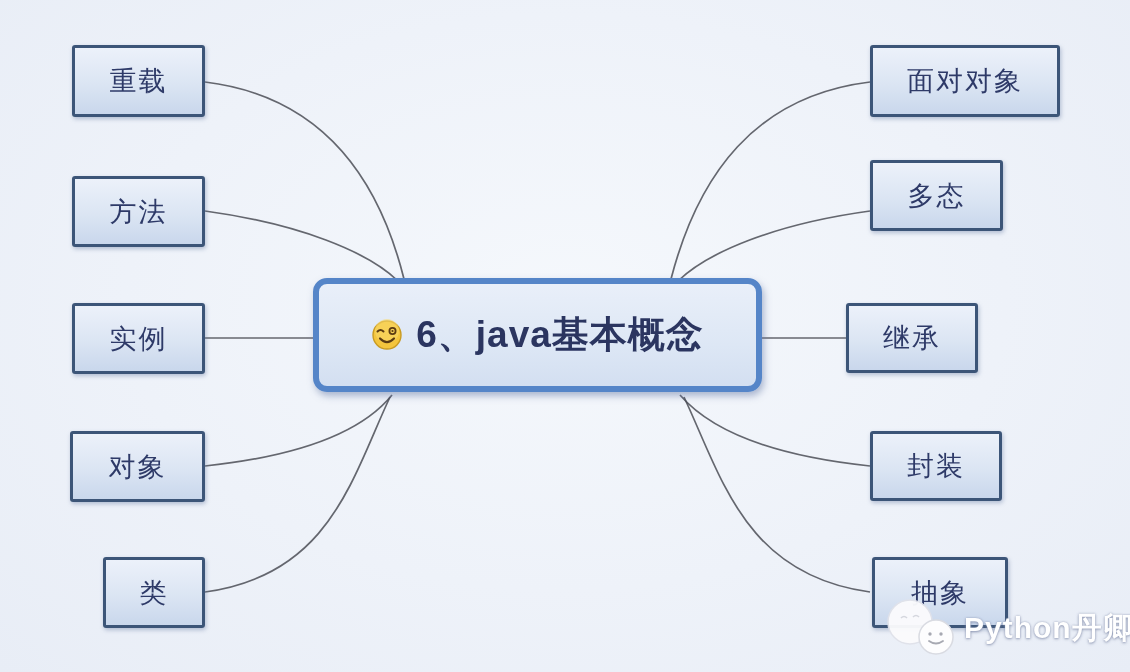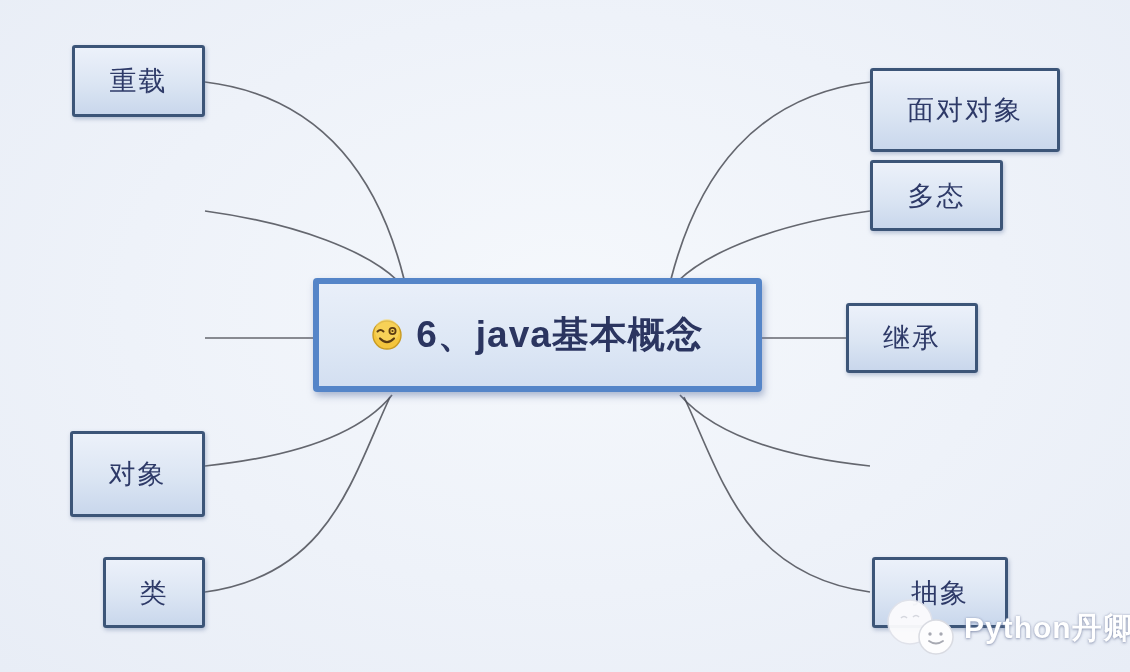--- a/index.html
+++ b/index.html
@@ -28,32 +28,32 @@
     box-shadow:1px 2px 4px rgba(105,125,165,.45);
     box-sizing:border-box;
     color:#2e3a68;
     font-size:27px;
     letter-spacing:2px;
     cursor:default;
   }
   .l1{left:72px;top:45px;width:133px;height:72px;}
   .l2{left:72px;top:176px;width:133px;height:71px;}
   .l3{left:72px;top:303px;width:133px;height:71px;}
-  .l4{left:70px;top:431px;width:135px;height:86px;}
+  .l4{left:70px;top:431px;width:135px;height:71px;}
   .l5{left:103px;top:557px;width:102px;height:71px;}
-  .r1{left:870px;top:45px;width:190px;height:84px;margin-top:23px;}
+  .r1{left:870px;top:45px;width:190px;height:72px;}
   .r2{left:870px;top:160px;width:133px;height:71px;}
   .r3{left:846px;top:303px;width:132px;height:70px;}
   .r4{left:870px;top:431px;width:132px;height:70px;}
   .r5{left:872px;top:557px;width:136px;height:71px;}
   .central{
     position:absolute;left:313px;top:278px;width:449px;height:114px;
     display:flex;align-items:center;justify-content:center;gap:13px;
     border:6px solid #5585c8;
-    border-radius:4px;
+    border-radius:14px;
     background:linear-gradient(180deg,#e9eff9 0%,#dde7f5 60%,#d3dff1 100%);
     box-shadow:2px 4px 7px rgba(100,120,165,.5);
     box-sizing:border-box;
   }
   .central-title{
     color:#2b3560;
     font-size:37px;
     font-weight:bold;
     letter-spacing:1px;
     white-space:nowrap;
@@ -87,35 +87,44 @@
     <path class="edge" d="M870,82 C755,96 698,175 671,279"></path>
     <path class="edge" d="M870,211 C775,224 708,252 678,281"></path>
     <path class="edge" d="M762,338 L870,338"></path>
     <path class="edge" d="M870,466 C775,456 712,432 680,395"></path>
     <path class="edge" d="M870,592 C745,575 722,478 684,397"></path>
   </svg>
 
   <div class="node l1">
     <span>重载</span>
   </div>
+  <div class="node l2">
+    <span>方法</span>
+  </div>
+  <div class="node l3">
+    <span>实例</span>
+  </div>
   <div class="node l4">
     <span>对象</span>
   </div>
   <div class="node l5">
     <span>类</span>
   </div>
 
   <div class="node r1">
     <span>面对对象</span>
   </div>
   <div class="node r2">
     <span>多态</span>
   </div>
   <div class="node r3">
     <span>继承</span>
+  </div>
+  <div class="node r4">
+    <span>封装</span>
   </div>
   <div class="node r5">
     <span>抽象</span>
   </div>
 
   <div class="central">
     <svg class="emoji" viewBox="0 0 32 32">
       <circle cx="16" cy="16" r="14" fill="#f4c53d" stroke="#c99b22" stroke-width="1.4"></circle>
       <circle cx="16" cy="12" r="12" fill="#f9da6e" opacity="0.55"></circle>
       <path d="M6.5,12.5 Q9.5,9.5 12.5,12.5" fill="none" stroke="#5b3b12" stroke-width="2" stroke-linecap="round"></path>

